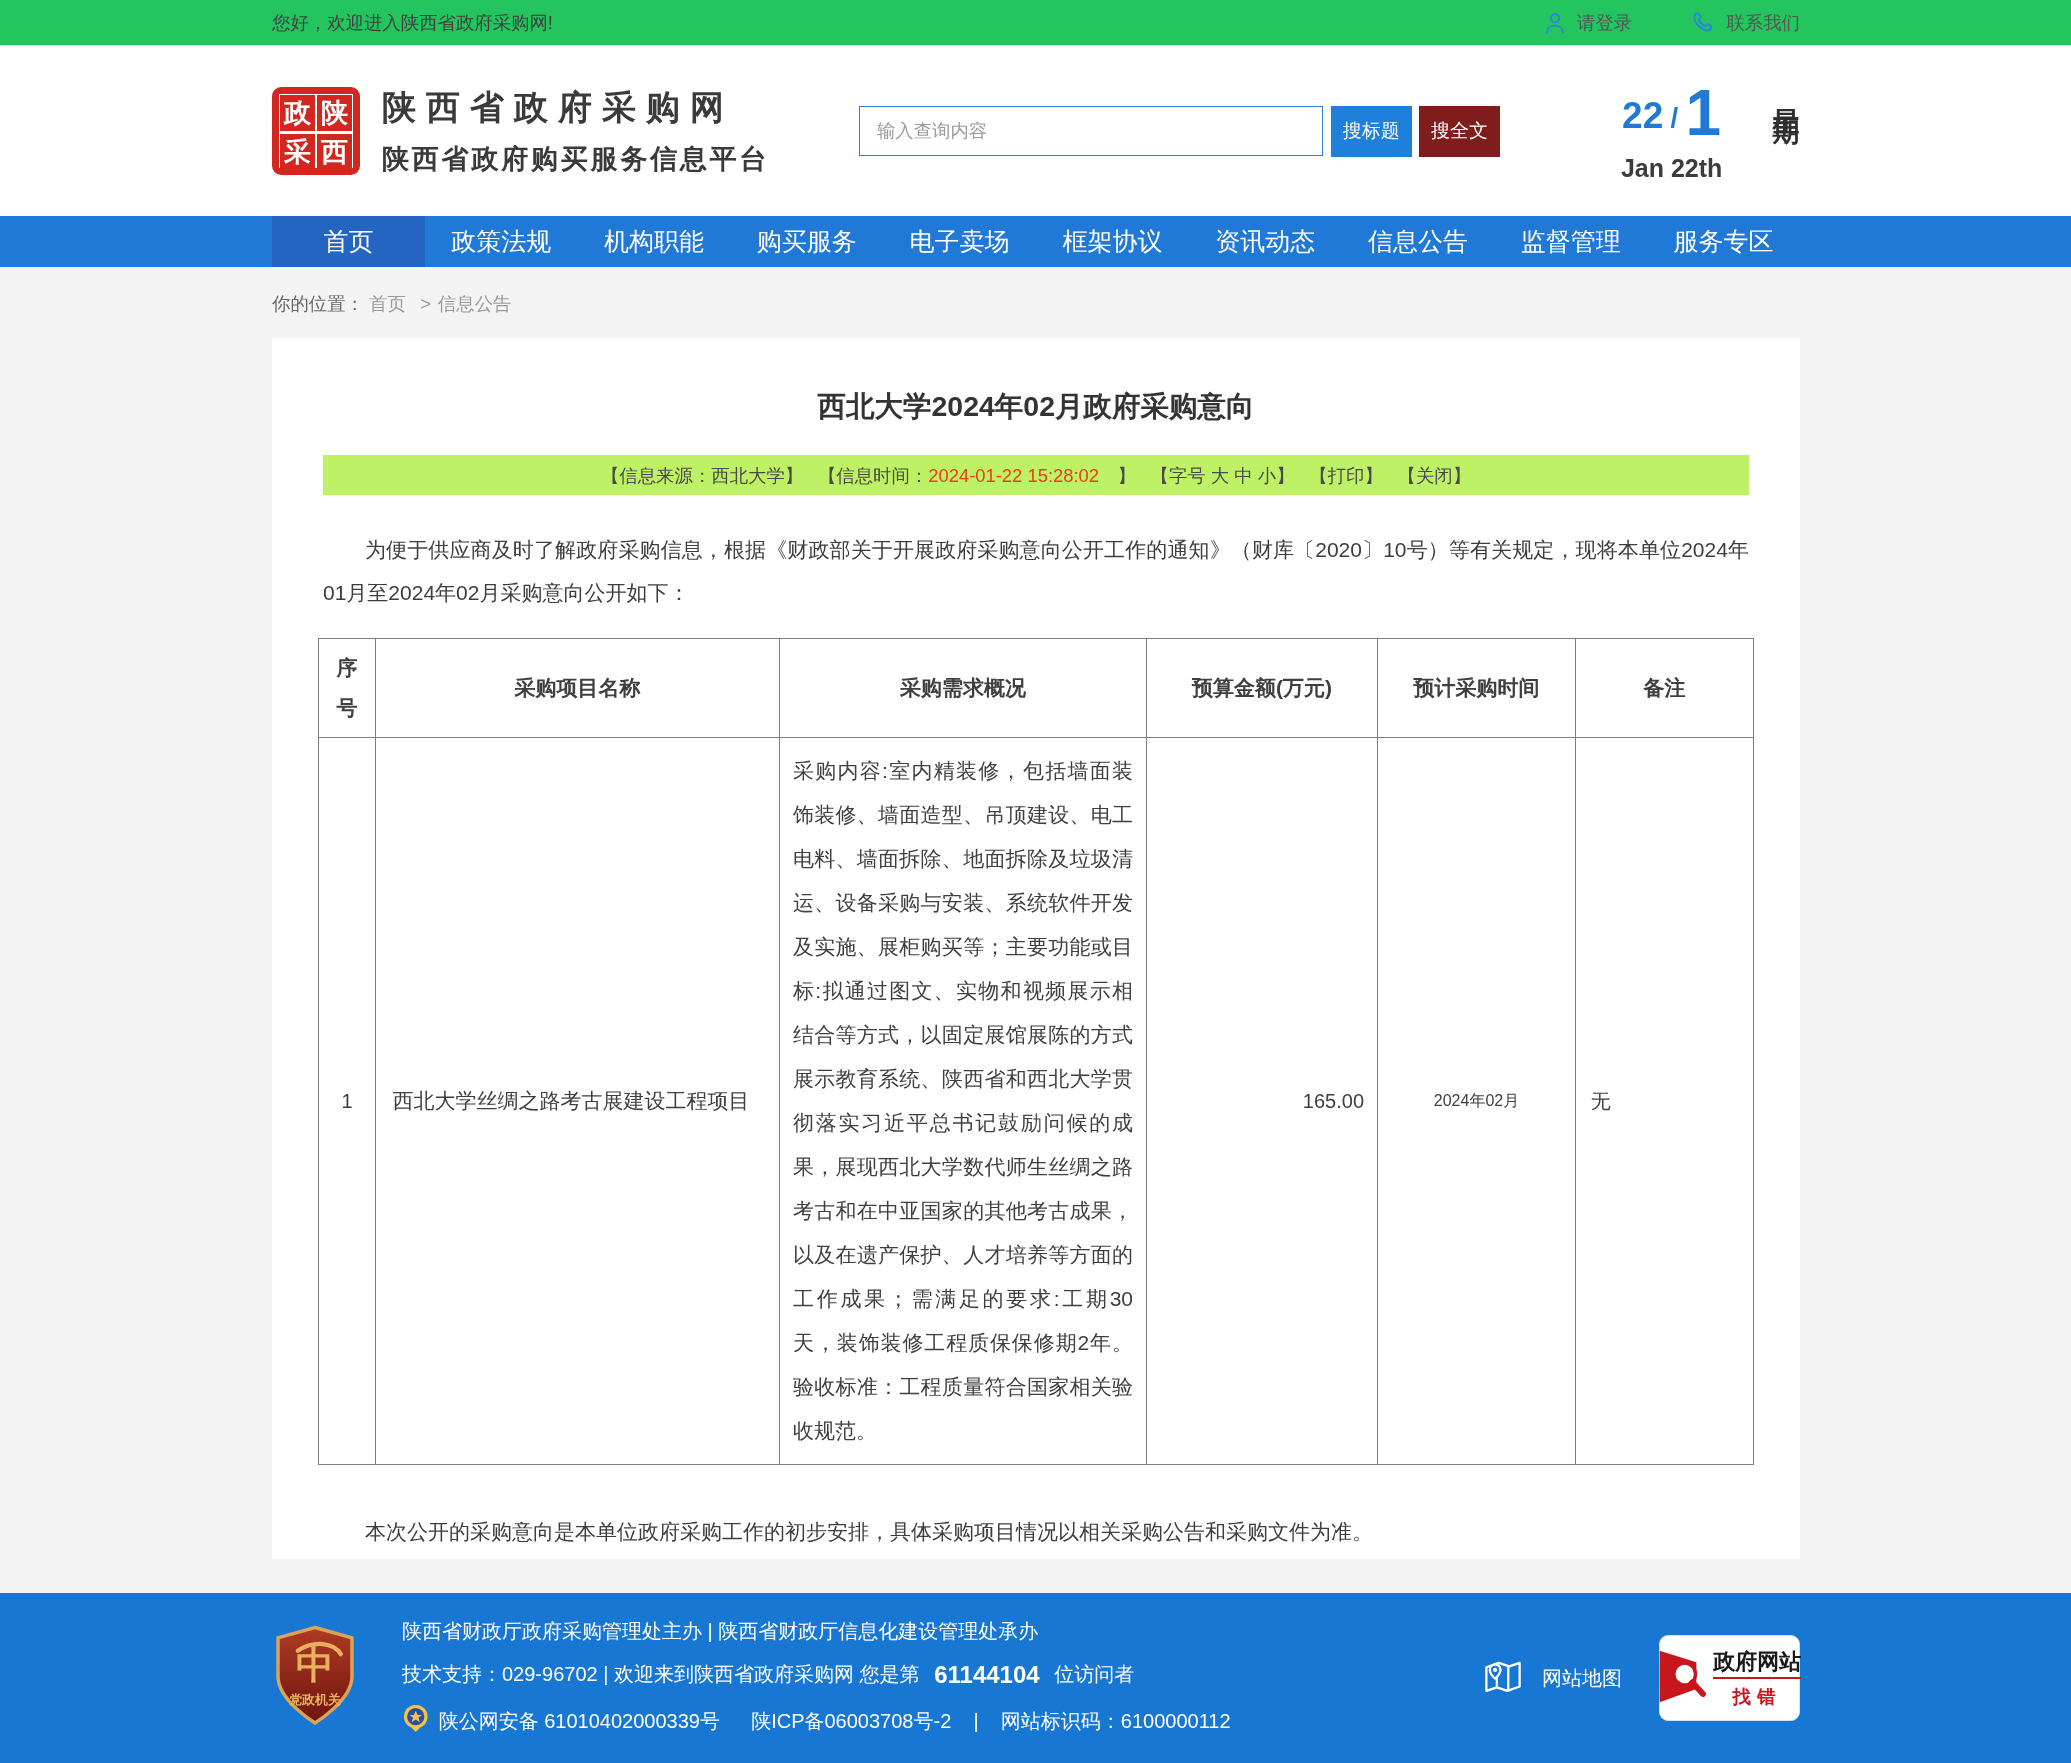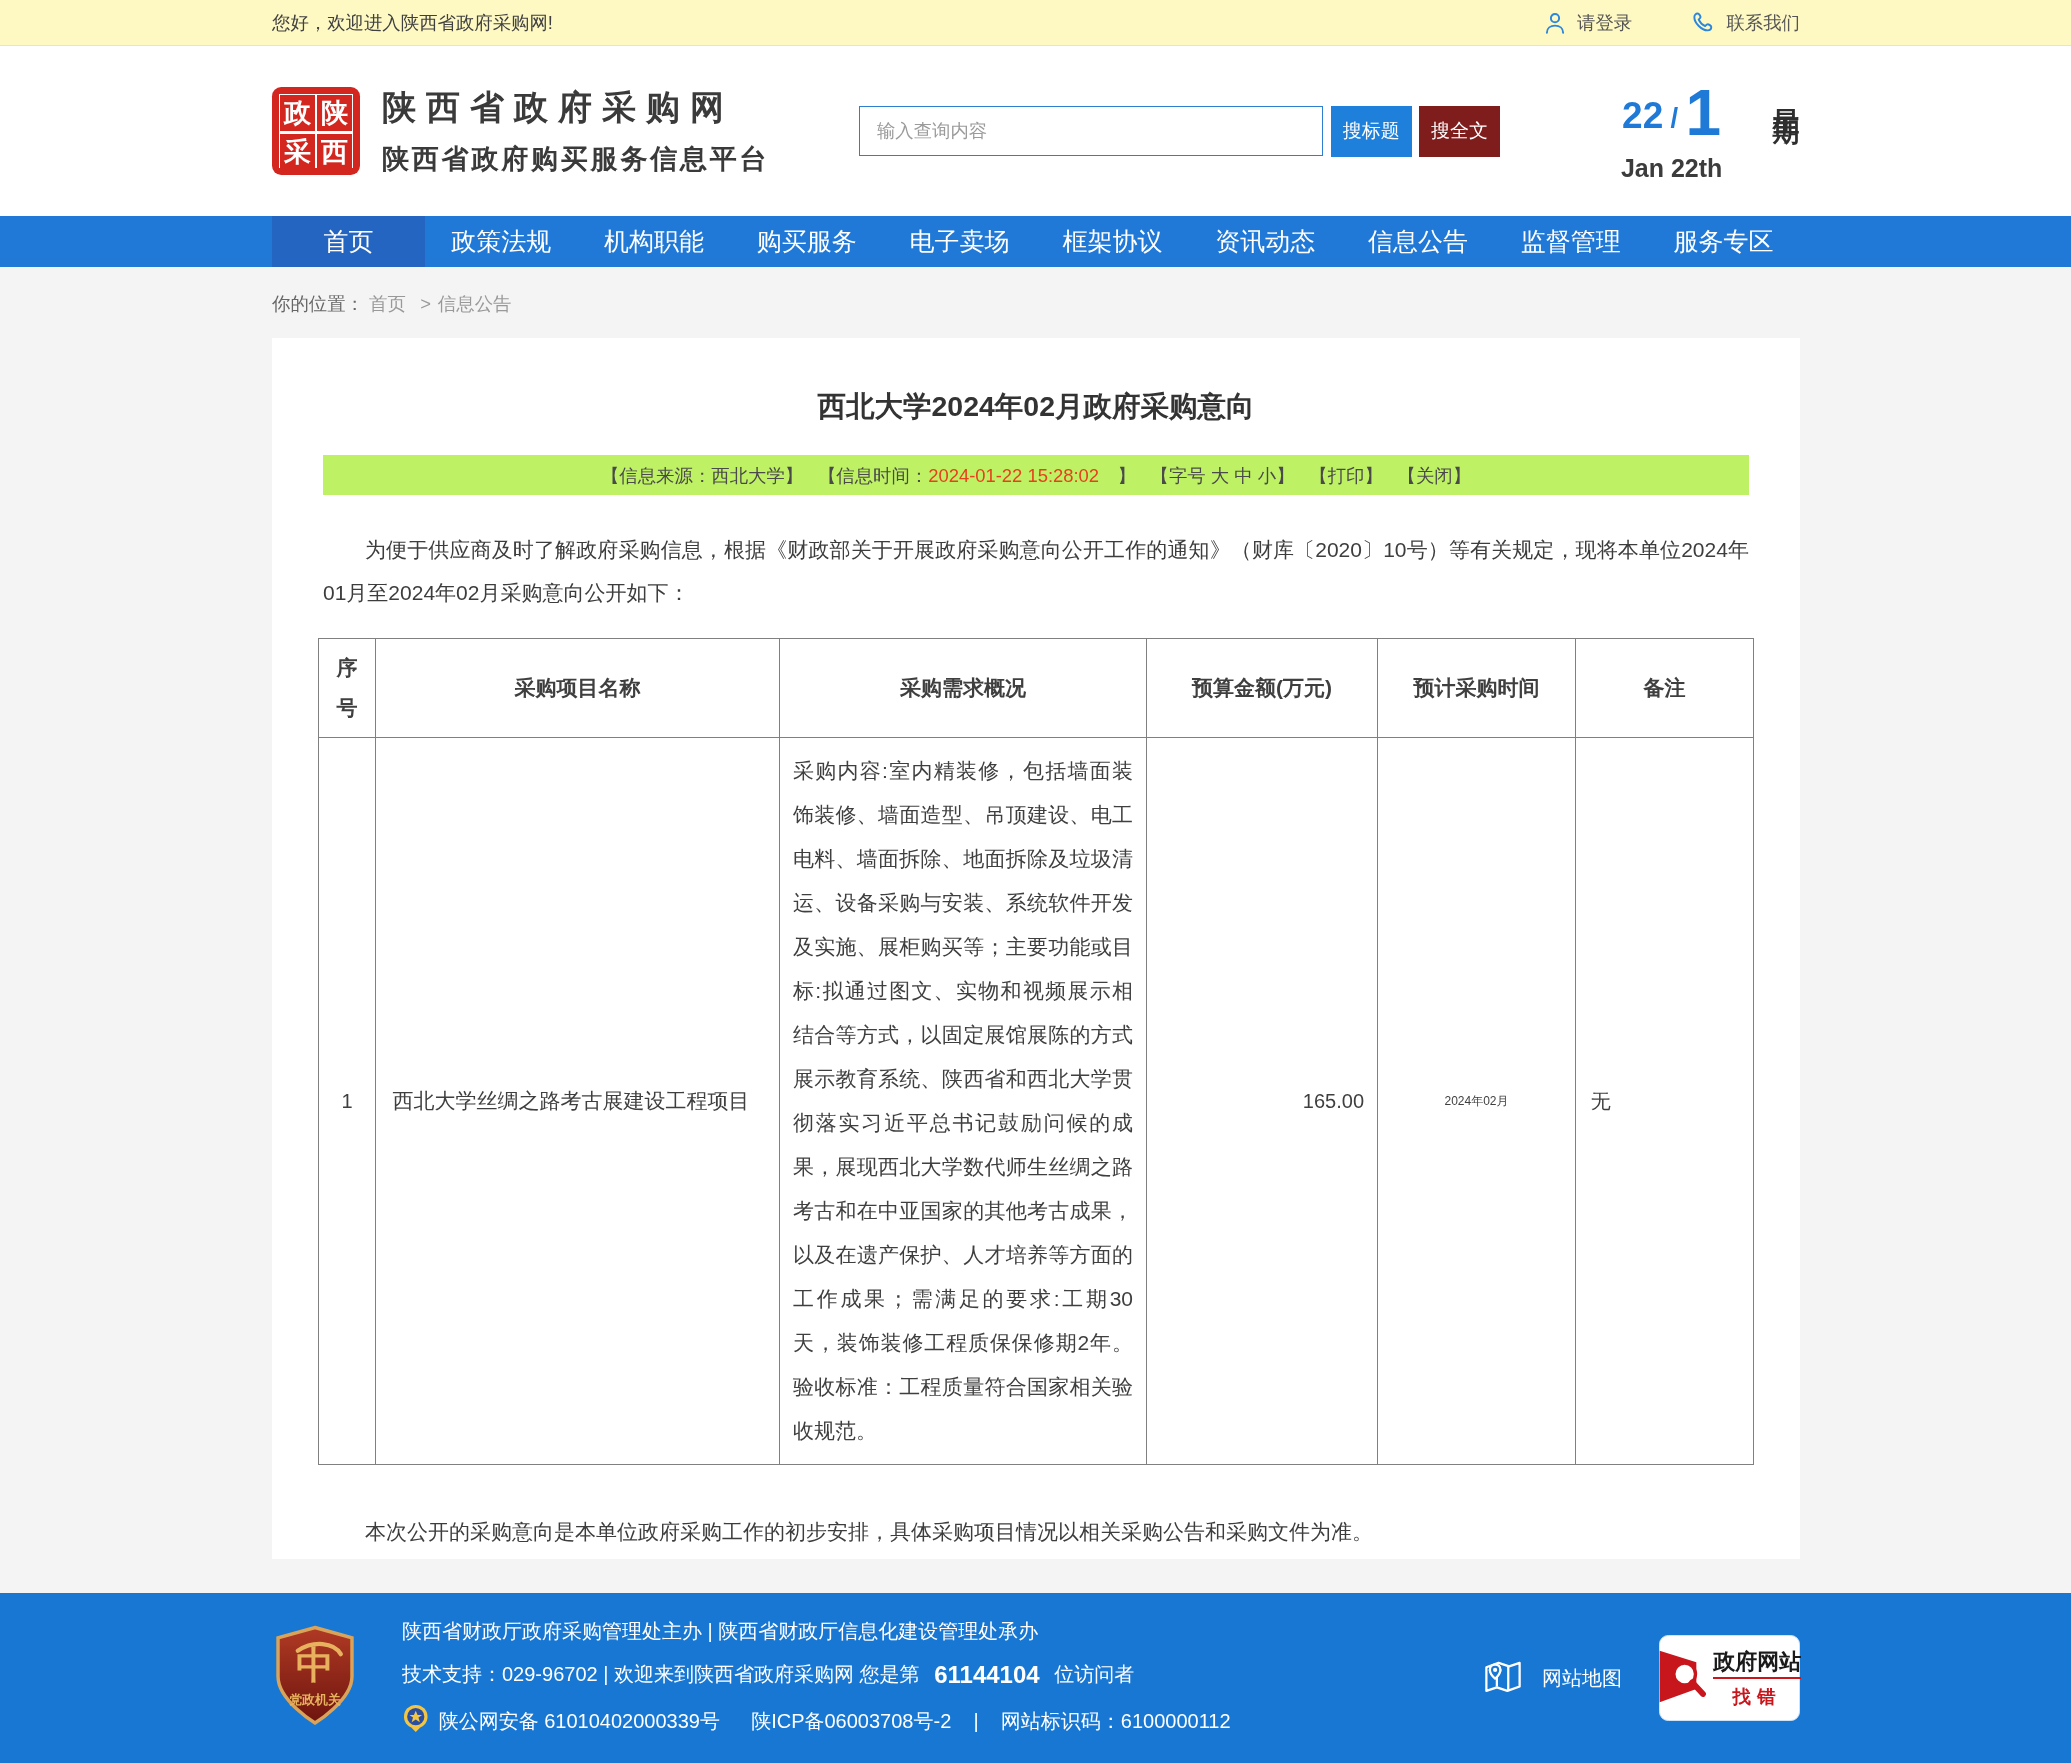--- a/index.html
+++ b/index.html
@@ -6,21 +6,21 @@
   html,body { margin:0; padding:0; }
   body {
     width:2072px; height:1763px; overflow:hidden;
     display:flex; flex-direction:column;
     font-family:"Liberation Sans","DejaVu Sans",sans-serif;
     background:#f4f4f4; color:#333;
   }
   .container { width:1528px; margin:0 auto; }
 
   
-  .topbar { height:46px; background:#fef9c3; border-bottom:0.9px solid #e2e2e2; flex:0 0 auto; }
+  .topbar { height:46px; background:#22c55e; border-bottom:0.9px solid #e2e2e2; flex:0 0 auto; }
   .topbar .container { height:100%; display:flex; align-items:center; justify-content:space-between; }
   .welcome { font-size:18.4px; color:#404040; }
   .top-links { display:flex; align-items:center; gap:59px; }
   .top-link { display:flex; align-items:center; gap:9.2px; font-size:18.4px; color:#555; cursor:pointer; }
   .top-link svg { display:block; }
 
   
   .header { height:170px; background:#fff; flex:0 0 auto; }
   .header .container { height:100%; display:flex; align-items:center; }
   .logo { display:flex; align-items:center; gap:22px; cursor:pointer; }
@@ -70,21 +70,21 @@
   .meta-action { cursor:pointer; }
   .intro { margin:33px 51px 0; font-size:21px; color:#3d3d3d; line-height:2.05; text-indent:2em; text-align:justify; }
 
   .intent-table { margin:24px auto 0; width:1436px; border-collapse:collapse; table-layout:fixed; }
   .intent-table th, .intent-table td { border:0.9px solid #808080; color:#3f3f3f; }
   .intent-table th { height:99px; font-size:21px; font-weight:bold; line-height:1.9; word-break:break-all; padding:0 11px; }
   td.c-no     { text-align:center; font-size:20px; }
   td.c-name   { padding:0 16.5px; font-size:21px; vertical-align:middle; }
   td.c-req    { padding:11px 13px; font-size:21px; line-height:44px; text-align:justify; vertical-align:middle; }
   td.c-budget { text-align:right; padding-right:13px; font-size:20px;margin-left:8px; }
-  td.c-time   { text-align:center; font-size:12px; }
+  td.c-time   { text-align:center; font-size:16px; }
   td.c-note   { padding-left:14.7px; font-size:20px; }
 
   .closing   { margin:53px 51px 0; font-size:21px; color:#3d3d3d; text-indent:2em; }
 
   
   .footer { height:170px; background:#1777d3; flex:0 0 auto; color:#fff; }
   .footer .container { height:100%; display:flex; align-items:center; }
   .party-badge { margin-right:44px; flex:0 0 auto; }
   .footer-lines { display:flex; flex-direction:column; gap:15.6px; font-size:20px; }
   .fl-row { display:flex; align-items:center; gap:9.2px; white-space:nowrap; }

